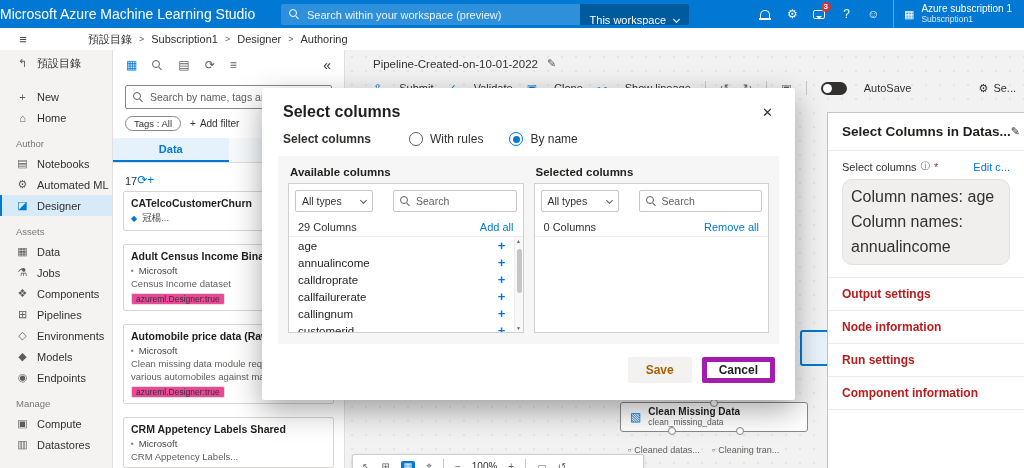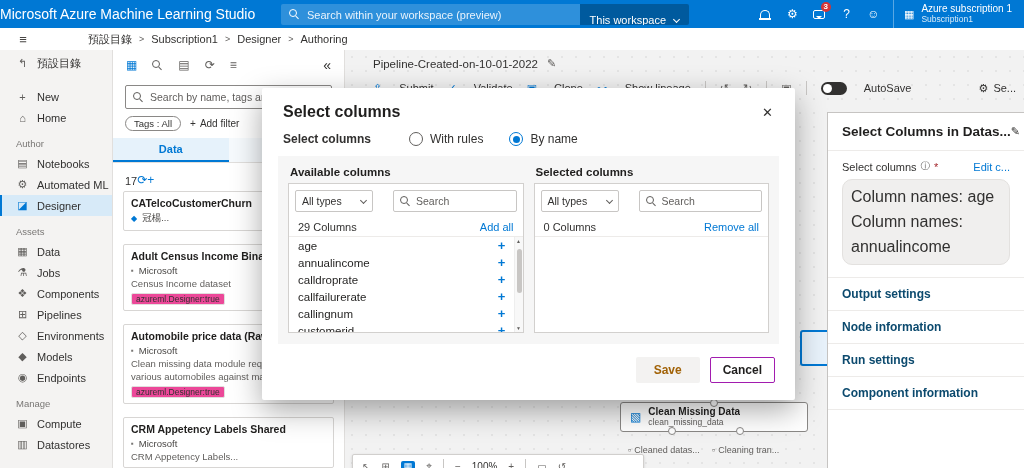--- a/index.html
+++ b/index.html
@@ -102,21 +102,21 @@
   
   .rpanel{position:absolute;left:827px;top:112px;right:0;bottom:0;background:#fff;border-left:1px solid #c6c4c2;border-top:1px solid #c6c4c2;z-index:10;overflow:hidden}
   .rp-head{display:flex;align-items:center;justify-content:space-between;padding:11px 14px;border-bottom:1px solid #edebe9}
   .rp-title{font-size:13.5px;font-weight:bold;color:#201f1e;white-space:nowrap}
   .rp-pen{color:#323130;font-size:11px}
   .rp-field{display:flex;align-items:center;gap:4px;padding:9px 14px 4px;font-size:11px;color:#323130}
   .rp-info{font-size:9.5px;color:#605e5c}
   .rp-req{color:#a4262c}
   .rp-edit{margin-left:auto;color:#0078d4;white-space:nowrap}
   .rp-value{margin:2px 14px 12px;background:#f0efee;border:1px solid #e3e1df;border-radius:10px;padding:5px 8px;font-size:16px;color:#323130;line-height:1.55}
-  .rp-sec{border-top:1px solid #edebe9;padding:9px 14px;font-size:12px;font-weight:bold;color:#0c4a6e;white-space:nowrap}
+  .rp-sec{border-top:1px solid #edebe9;padding:9px 14px;font-size:12px;font-weight:bold;color:#b91c1c;white-space:nowrap}
 
   
   .modal{position:absolute;left:262px;top:88px;width:533px;height:312px;background:#fff;z-index:50;box-shadow:0 10px 30px rgba(0,0,0,.35);border-radius:2px;display:flex;flex-direction:column}
   .m-head{display:flex;justify-content:space-between;align-items:flex-start;padding:15px 18px 6px 21px}
   .m-title{font-size:16px;font-weight:bold;color:#201f1e}
   .m-close{font-size:13px;color:#323130;padding:2px 4px}
   .m-radios{display:flex;align-items:center;gap:26px;padding:4px 21px 10px;font-size:12px;color:#323130}
   .m-radio-label{font-weight:bold;margin-right:12px}
   .radio-opt{display:flex;align-items:center;gap:7px}
   .radio{width:14px;height:14px;border-radius:50%;border:1px solid #605e5c;display:inline-block;position:relative;flex:none}
@@ -136,21 +136,21 @@
   .items{flex:1;overflow:hidden;position:relative;padding-right:10px}
   .item{display:flex;justify-content:space-between;align-items:center;height:17px;padding:0 2px 0 9px;font-size:11.5px;color:#201f1e}
   .plusbtn{color:#0078d4;font-size:13px;font-weight:bold;width:18px;text-align:center}
   .sbar{position:absolute;right:0;top:0;bottom:0;width:9px;background:#f8f8f8;border-left:1px solid #eee}
   .sbar .thumb{position:absolute;top:12px;left:2px;width:5px;height:44px;background:#c8c6c4;border-radius:3px}
   .sbar .up,.sbar .dn{position:absolute;left:0;right:0;text-align:center;font-size:5px;color:#605e5c}
   .sbar .up{top:1px}.sbar .dn{bottom:1px}
   .m-foot{display:flex;justify-content:flex-end;gap:10px;padding:13px 20px}
   .btn{min-width:64px;height:26px;display:flex;align-items:center;justify-content:center;font-size:12px;font-weight:bold;border-radius:2px;padding:0 12px}
   .btn.disabled{background:#f3f2f1;color:#a16207}
-  .btn.secondary{background:#fff;border:1px solid #a21caf;color:#201f1e}
+  .btn.secondary{background:#fff;border:5px solid #a21caf;color:#201f1e}
 </style>
 </head>
 <body>
 
 <div class="screen">
 
   <div class="topbar">
     <span class="tb-title">Microsoft Azure Machine Learning Studio</span>
     <div class="tb-search">
       <div class="tb-search-left">

